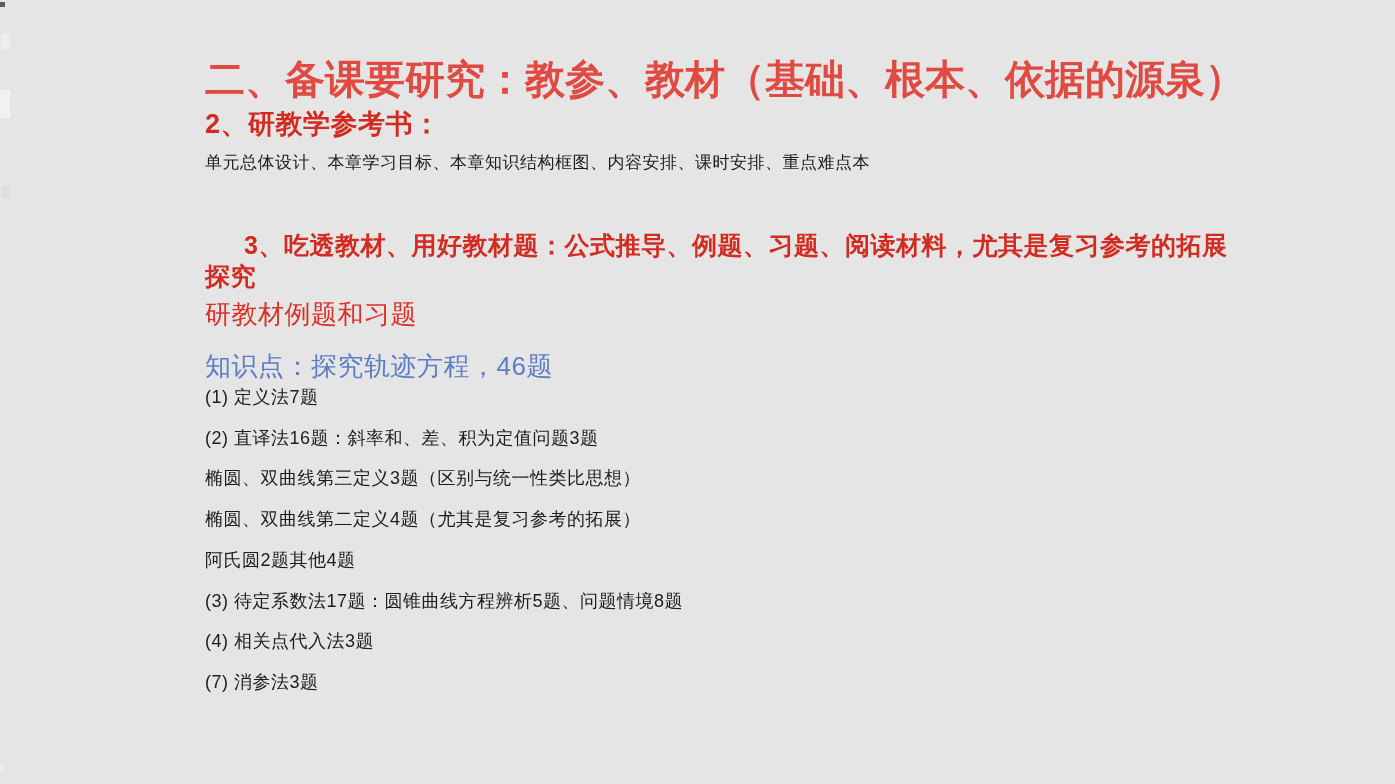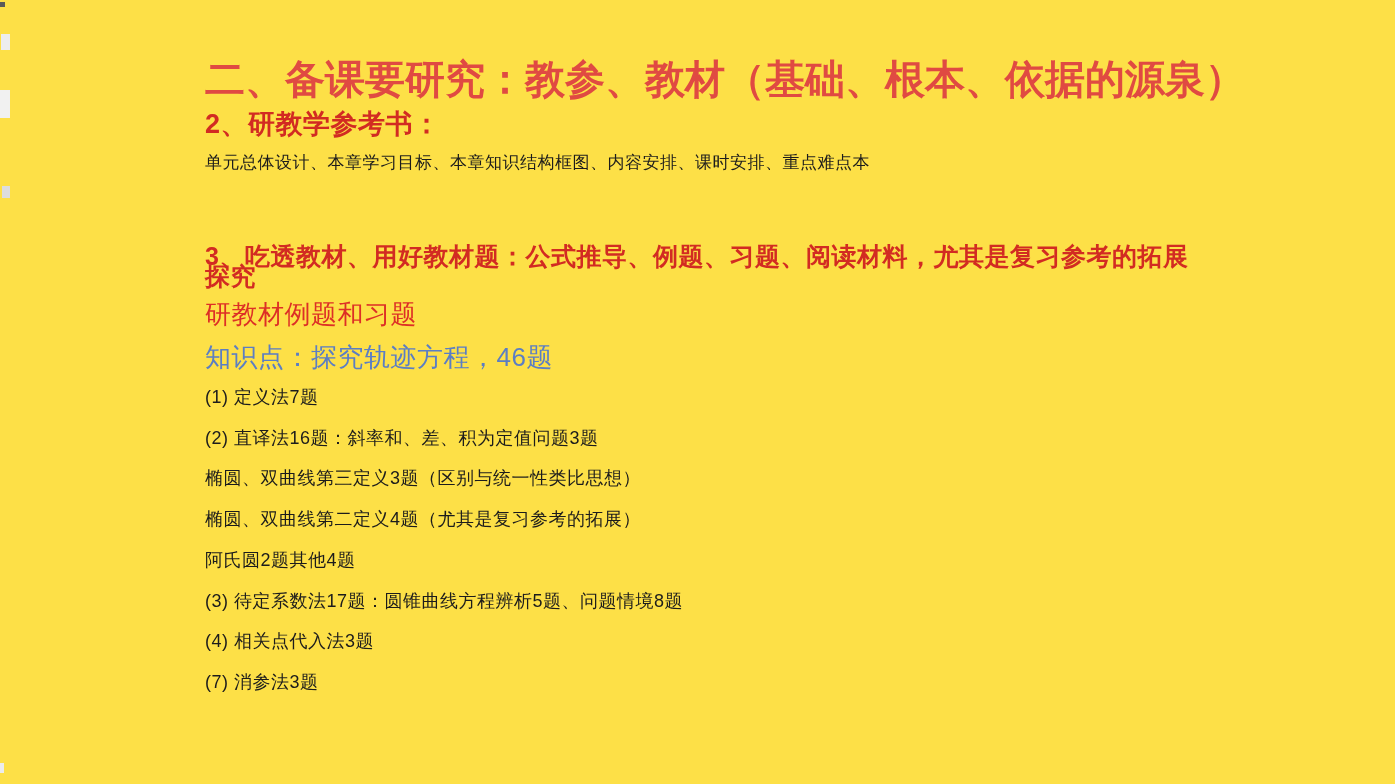--- a/index.html
+++ b/index.html
@@ -4,21 +4,21 @@
 <style>
   html, body {
     margin: 0;
     padding: 0;
     background: #ffffff;
   }
   .slide {
     position: relative;
     width: 1395px;
     height: 784px;
-    background: #fde047;
+    background: #e5e5e5;
     overflow: hidden;
     font-family: "Liberation Sans", "DejaVu Sans", sans-serif;
   }
   .line {
     position: absolute;
     left: 205px;
     white-space: nowrap;
     letter-spacing: 0.5px;
     line-height: 1.15;
   }
@@ -39,29 +39,29 @@
     font-size: 17px;
     color: #1c1c1c;
   }
   .body-line-1 { top: 153px; }
   .body-line-2 { top: 197px; }
   .red-bold-25 {
     font-size: 25px;
     font-weight: bold;
     color: #d22b22;
   }
-  .p3-line-1 { top: 242px; }
+  .p3-line-1 { top: 231px; margin-left: 39px; }
   .p3-line-2 { top: 262px; }
   .red-26 {
     top: 300px;
     font-size: 26px;
     color: #dd2f26;
   }
   .blue-26 {
-    top: 343px;
+    top: 352px;
     font-size: 26px;
     color: #5b7ec4;
   }
   .item-list {
     position: absolute;
     left: 205px;
     top: 377px;
   }
   .item-list .item {
     font-size: 18px;

